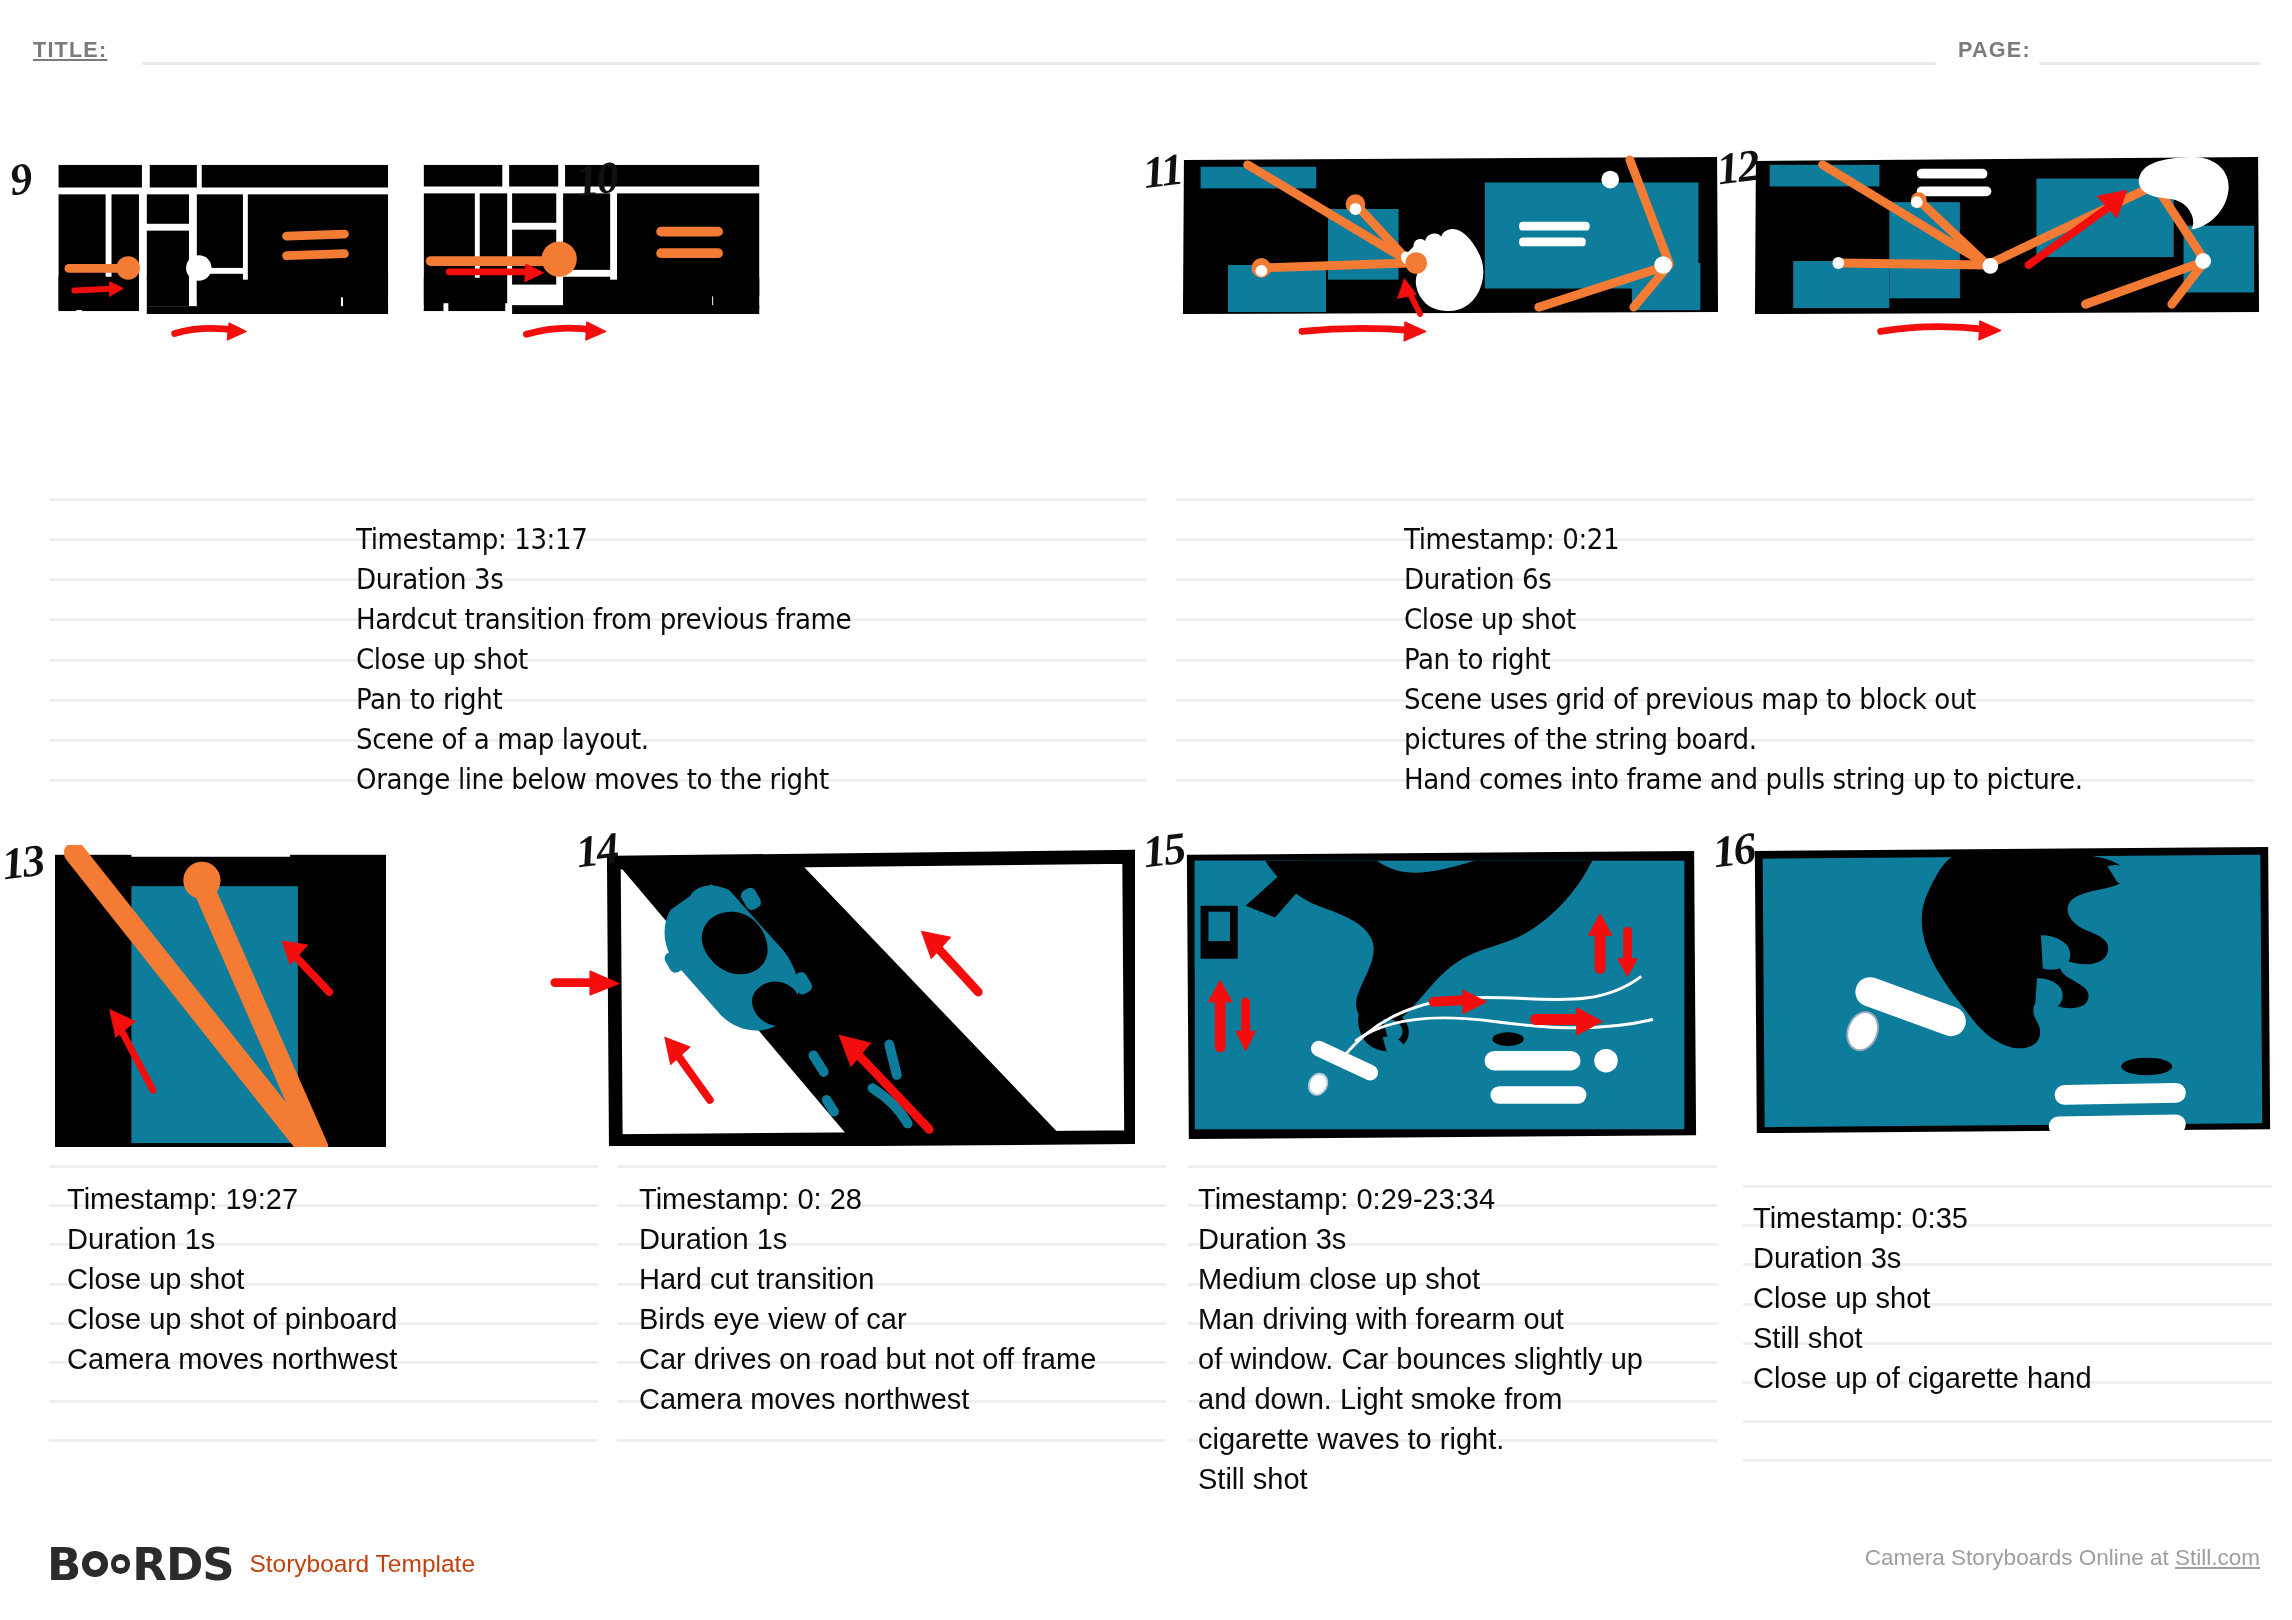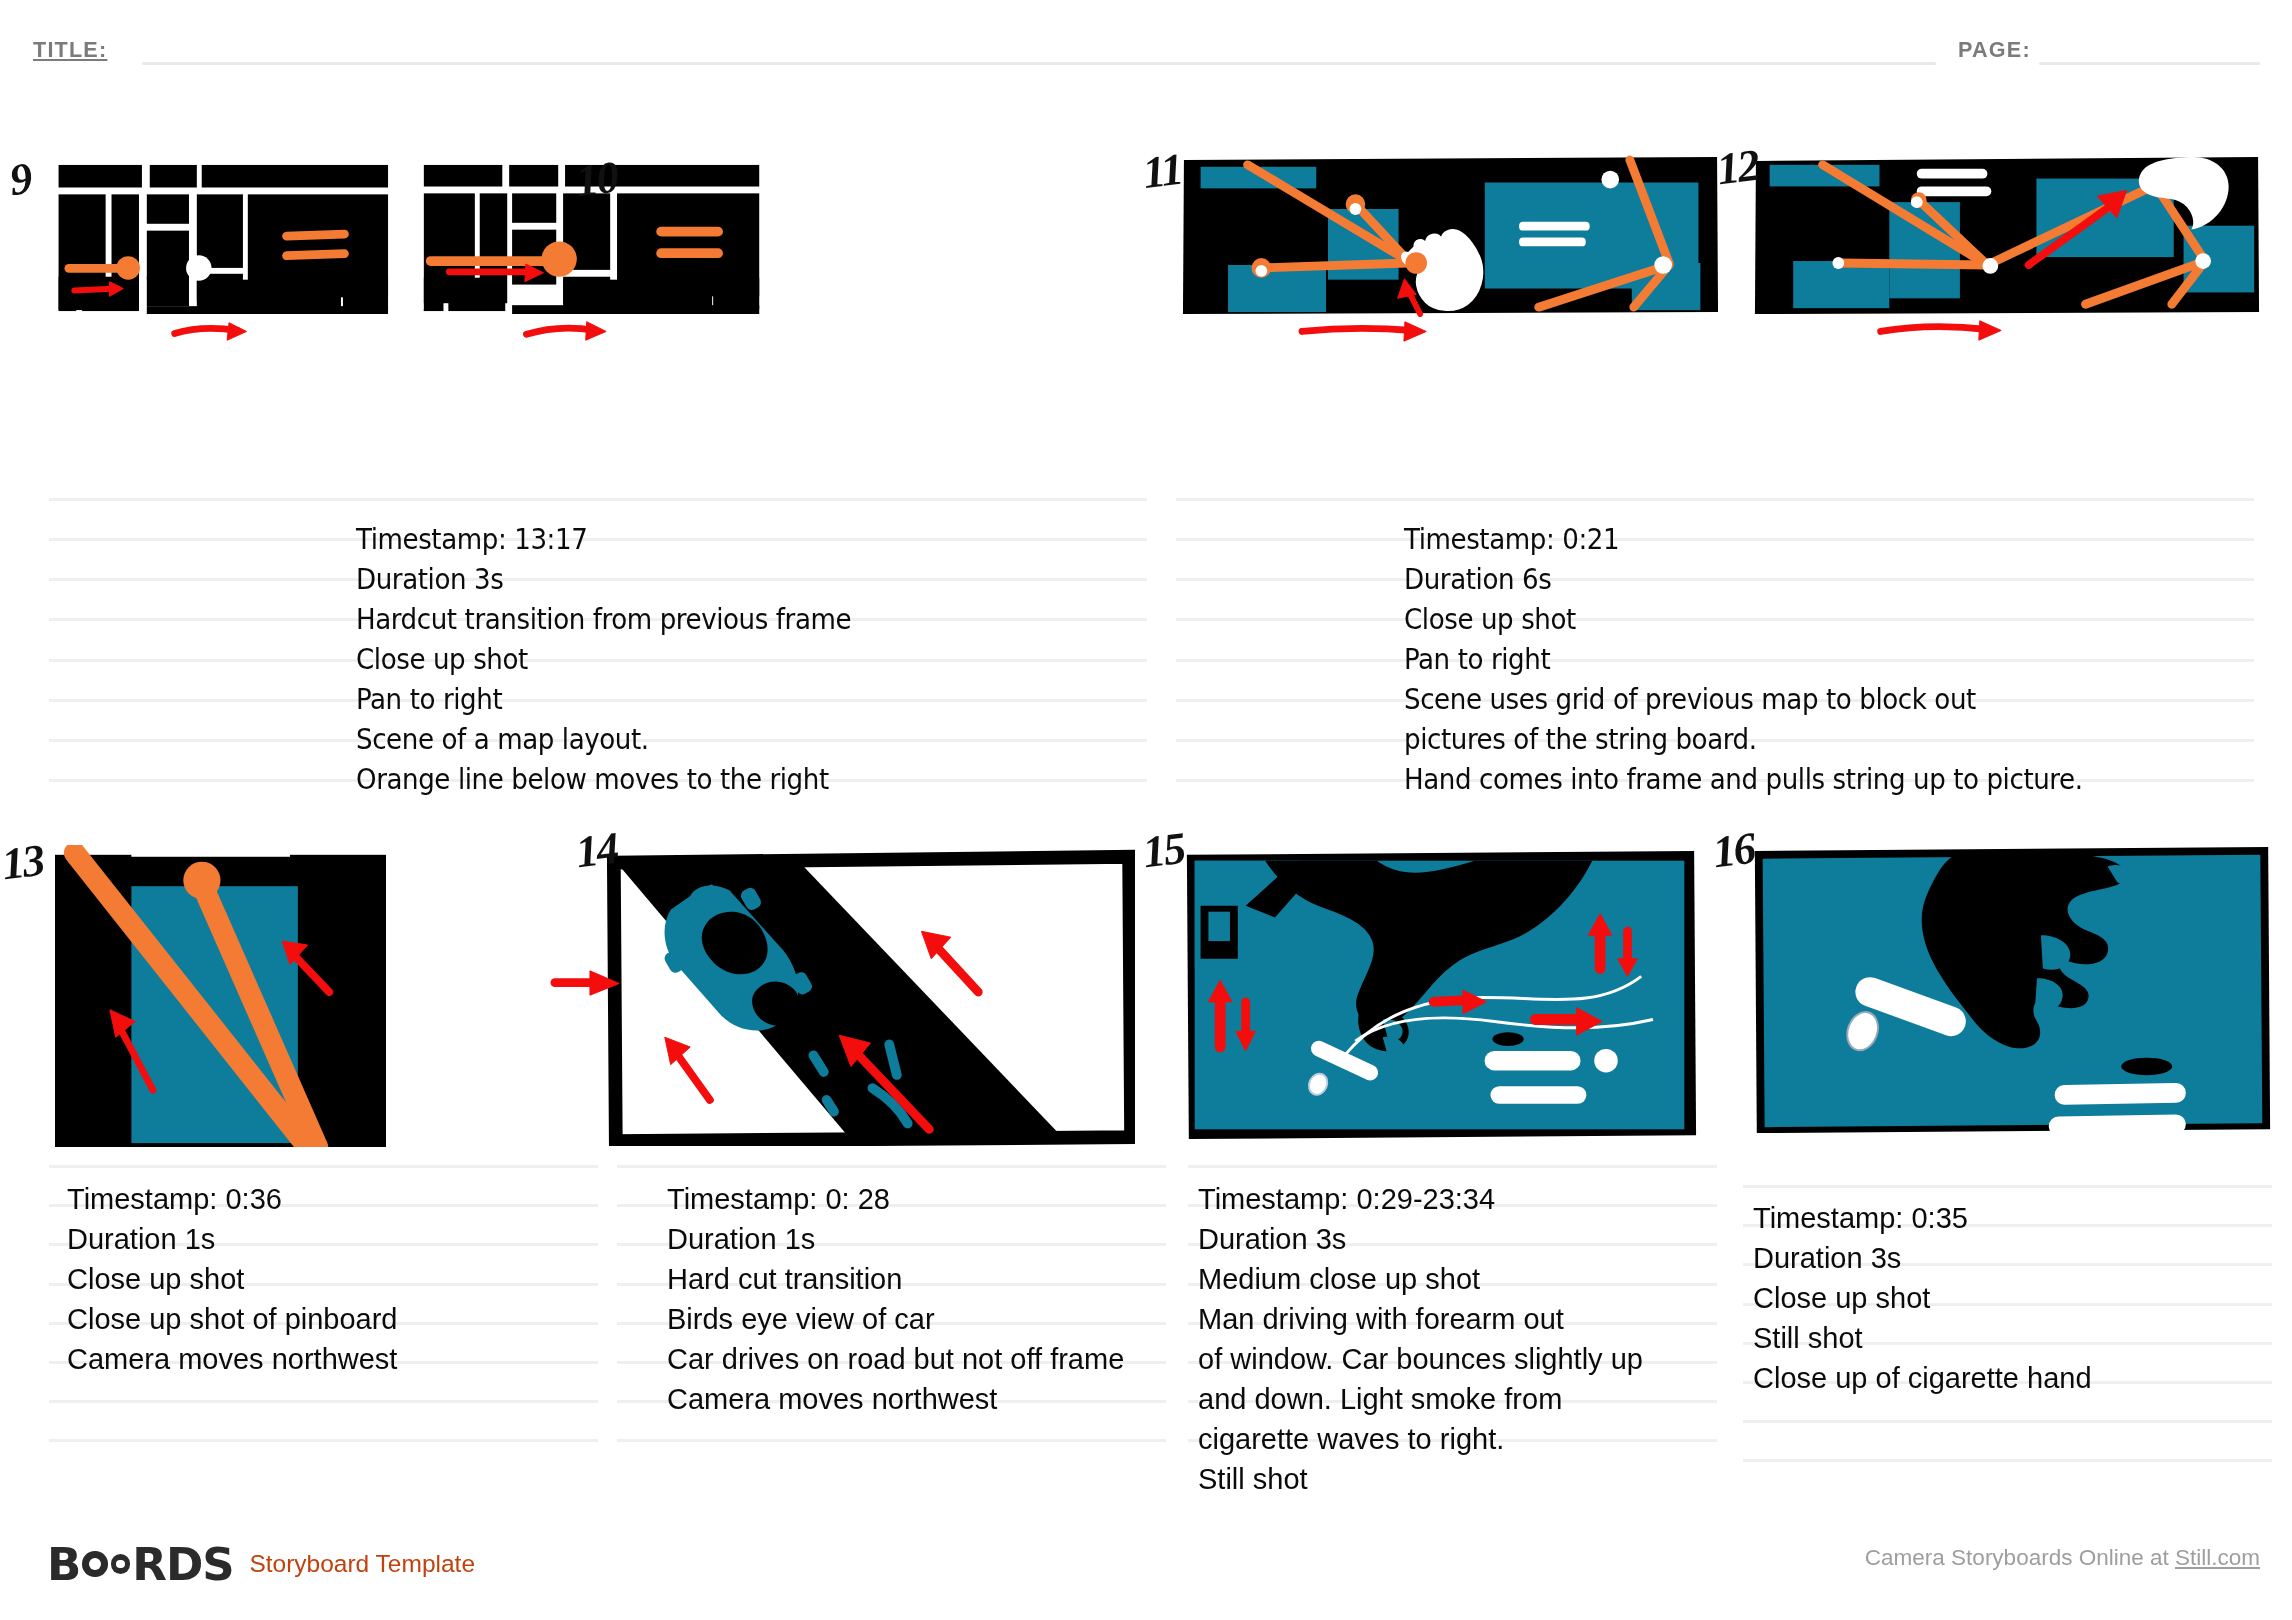--- a/index.html
+++ b/index.html
@@ -511,26 +511,26 @@
     <div class="ln" style="top:3.9px;"></div>
       <div class="ln" style="top:43px;"></div>
     <div class="ln" style="top:82px;"></div>
       <div class="ln" style="top:122px;"></div>
     <div class="ln" style="top:161px;"></div>
       <div class="ln" style="top:200px;"></div>
     <div class="ln" style="top:239px;"></div>
       <div class="ln" style="top:278px;"></div>
   </div>
 
-  <div class="note" style="left:67px; top:1179px; width:568px;">Timestamp: 0:36
+  <div class="note" style="left:67px; top:1179px; width:568px;">Timestamp: 19:27
 Duration 1s
 Close up shot
 Close up shot of pinboard
 Camera moves northwest</div>
-  <div class="note" style="left:667px; top:1179px; width:568px;">Timestamp: 0: 28
+  <div class="note" style="left:639px; top:1179px; width:568px;">Timestamp: 0: 28
 Duration 1s
 Hard cut transition
 Birds eye view of car
 Car drives on road but not off frame
 Camera moves northwest</div>
   <div class="note" style="left:1198px; top:1179px; width:549px;">Timestamp: 0:29-23:34
 Duration 3s
 Medium close up shot
 Man driving with forearm out
 of window. Car bounces slightly up

